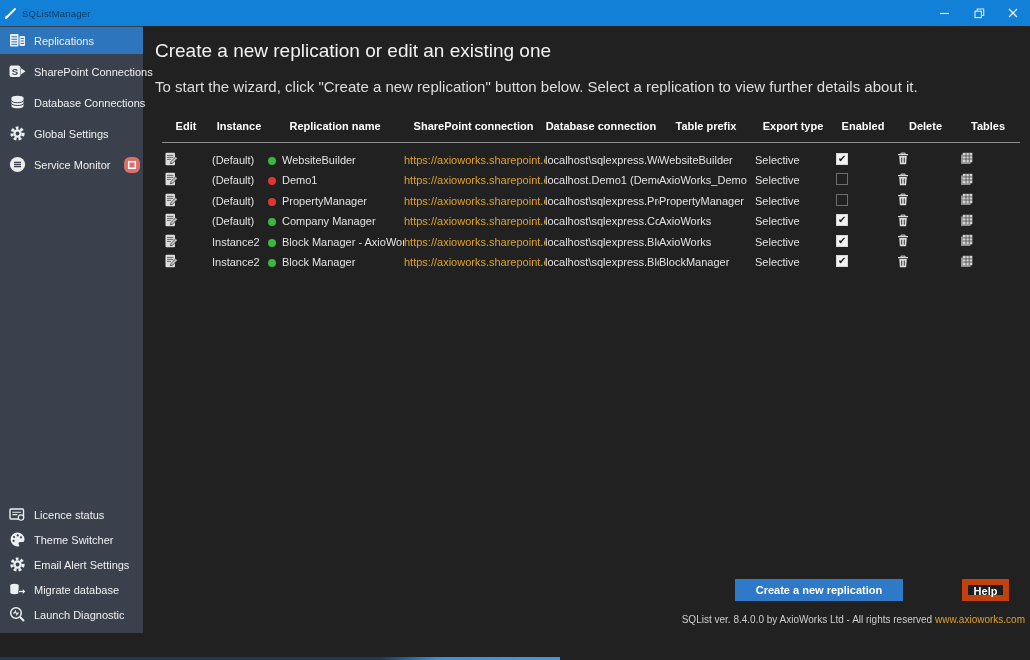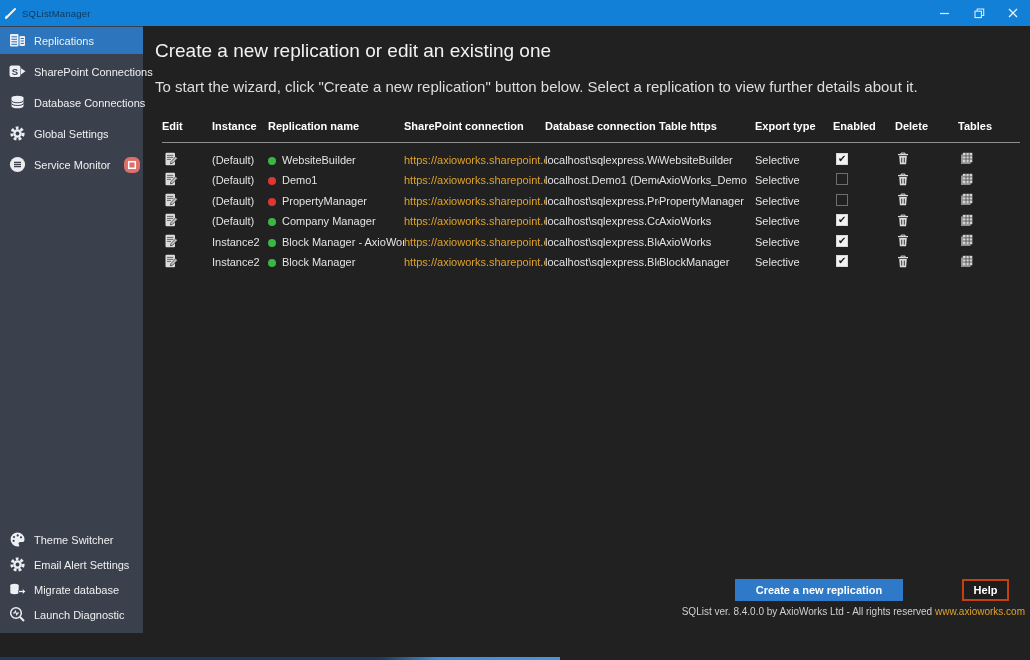--- a/index.html
+++ b/index.html
@@ -27,38 +27,38 @@
   .sicon { width:17px; height:17px; flex:none; display:inline-flex; align-items:center; justify-content:center; }
   .stop-badge { margin-left:6px; flex:none; display:inline-flex; }
 
   
   .content { flex:1; position:relative; padding:7px 0 0 12px; }
   .page-title { font-size:19px; font-weight:400; color:#f2f2f2; margin-top:7px; }
   .page-subtitle { font-size:15px; color:#dedede; margin-top:16px; }
 
   
   table { margin:23px 0 0 7px; border-collapse:collapse; table-layout:fixed; width:858px; font-size:11px; }
-  th { text-align:left; color:#ffffff; font-weight:700; font-size:11px; padding:2px 2px 10px 0; border-bottom:1px solid #8f8f8f; overflow:hidden; white-space:nowrap; }
+  th { text-align:center; color:#ffffff; font-weight:700; font-size:11px; padding:2px 2px 10px 0; border-bottom:1px solid #8f8f8f; overflow:hidden; white-space:nowrap; }
   #table-body::before { content:""; display:table-row; height:7px; }
   td { height:20.5px; color:#e3e3e3; white-space:nowrap; overflow:hidden; padding:0 3px 0 0; vertical-align:middle; }
   .dot { display:inline-block; width:8px; height:8px; border-radius:50%; margin-right:6px; vertical-align:-1px; }
   .dot.green { background:#3cb643; }
   .dot.red { background:#e03535; }
   .sp-link { color:#dfa22b; text-decoration:none; cursor:pointer; }
   .cb { display:inline-block; width:12px; height:12px; border:1px solid #6e6e6e; background:transparent; position:relative; margin-left:3px; cursor:pointer; }
   .cb.checked { background:#f2f2f2; border-color:#d8d8d8; }
   .cb.checked::after { content:"\2714"; position:absolute; top:-1px; left:1px; font-size:10px; color:#1a1a1a; }
   .icon-btn { display:inline-flex; cursor:pointer; margin-left:2px; }
 
   
   .actions { position:absolute; right:21px; bottom:32px; display:flex; gap:14px; }
   .btn { height:22px; font-size:11px; font-weight:700; font-family:"Liberation Sans",sans-serif; cursor:pointer;margin-left:45px; }
   .btn-primary { width:168px; background:#2e7ac8; color:#ffffff; border:1px solid #2e7ac8; }
-  .btn-help { width:47px; background:#1d1d1d; color:#ffffff; border:2px solid #c2410c; }
-  .footer { position:absolute; right:5px; bottom:16px; font-size:10px; color:#cfcfcf; }
+  .btn-help { width:47px; background:#1d1d1d; color:#ffffff; border:6px solid #c2410c; }
+  .footer { position:absolute; right:5px; bottom:8px; font-size:10px; color:#cfcfcf; }
   .footer a { color:#dfa22b; text-decoration:none; cursor:pointer; }
 
   .bottom-accent { position:absolute; left:0; bottom:0; width:560px; height:3px;
     background:linear-gradient(to right,#1d3a58 0%,#1d3a58 68%,#3f8fd4 78%,#4696da 100%); }
 </style>
 </head>
 <body>
 
 <div class="window">
 
@@ -152,20 +152,30 @@
           <span class="stop-badge">
             <svg width="16" height="16" viewBox="0 0 16 16">
                 <rect x="0" y="0" width="16" height="16" rx="6" fill="#dd6f6a"></rect>
                 <rect x="4.7" y="4.7" width="6.6" height="6.6" fill="none" stroke="#ffffff" stroke-width="1.5"></rect>
               </svg>
           </span>
         </div>
       </nav>
 
       <nav class="side-bottom">
+        <div class="side-item">
+          <span class="sicon">
+            <svg width="17" height="17" viewBox="0 0 17 17">
+                <rect x="1" y="3" width="13.5" height="10" rx="1" fill="none" stroke="#eceff3" stroke-width="1.4"></rect>
+                <path d="M3.4 6.2h8.5M3.4 8.6h5" stroke="#eceff3" stroke-width="1.1"></path>
+                <circle cx="12" cy="11.6" r="2.7" fill="#3a414c" stroke="#eceff3" stroke-width="1.1"></circle>
+              </svg>
+          </span>
+          <span class="slabel">Licence status</span>
+        </div>
 
         <div class="side-item">
           <span class="sicon">
             <svg width="17" height="17" viewBox="0 0 17 17">
                 <path d="M8.5 1.5 a7 7 0 1 0 .2 14 c1.7 0 2-1.1 1.1-2.1 c-.8-1 .1-2.3 1.6-2.3 h2 c1.4 0 2.1-1.1 2.1-2.6 A7 7 0 0 0 8.5 1.5 z" fill="#eceff3"></path>
                 <circle cx="5" cy="6" r="1.1" fill="#3a414c"></circle>
                 <circle cx="8.7" cy="4.4" r="1.1" fill="#3a414c"></circle>
                 <circle cx="12" cy="6.3" r="1.1" fill="#3a414c"></circle>
                 <circle cx="4.6" cy="9.8" r="1.1" fill="#3a414c"></circle>
               </svg>
@@ -225,21 +235,21 @@
             <col style="width:63px">
             <col style="width:62px">
         </colgroup>
         <thead>
           <tr>
             <th>Edit</th>
             <th>Instance</th>
             <th>Replication name</th>
             <th>SharePoint connection</th>
             <th>Database connection</th>
-            <th>Table https</th>
+            <th>Table prefix</th>
             <th>Export type</th>
             <th>Enabled</th>
             <th>Delete</th>
             <th>Tables</th>
           </tr>
         </thead>
         <tbody id="table-body">
             <tr>
     <td>
       <span class="icon-btn">

